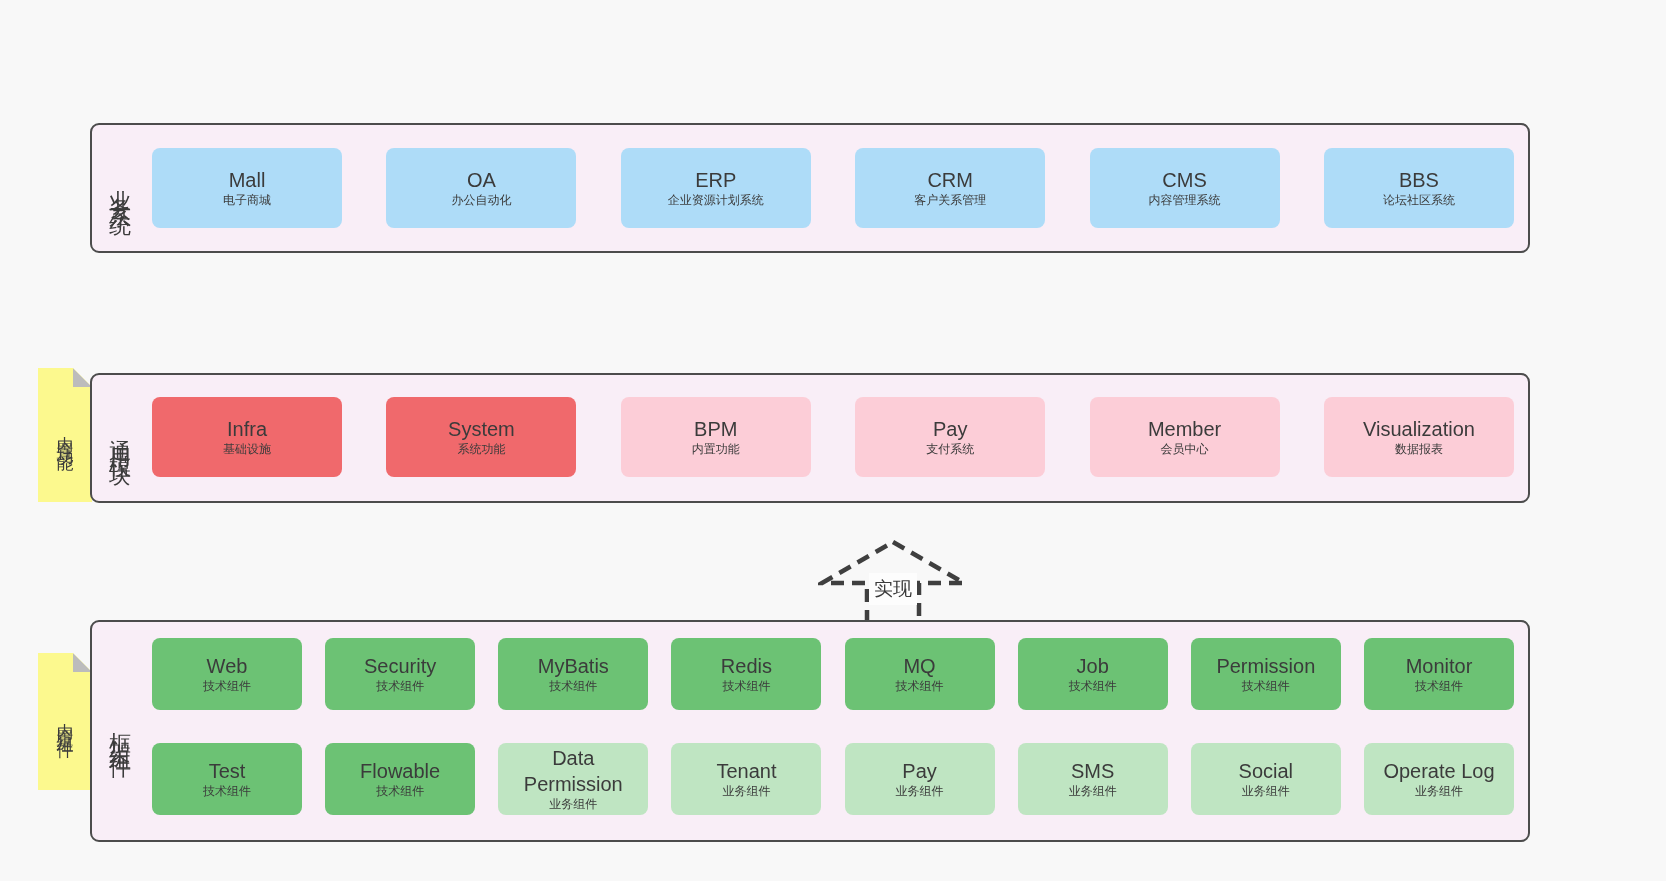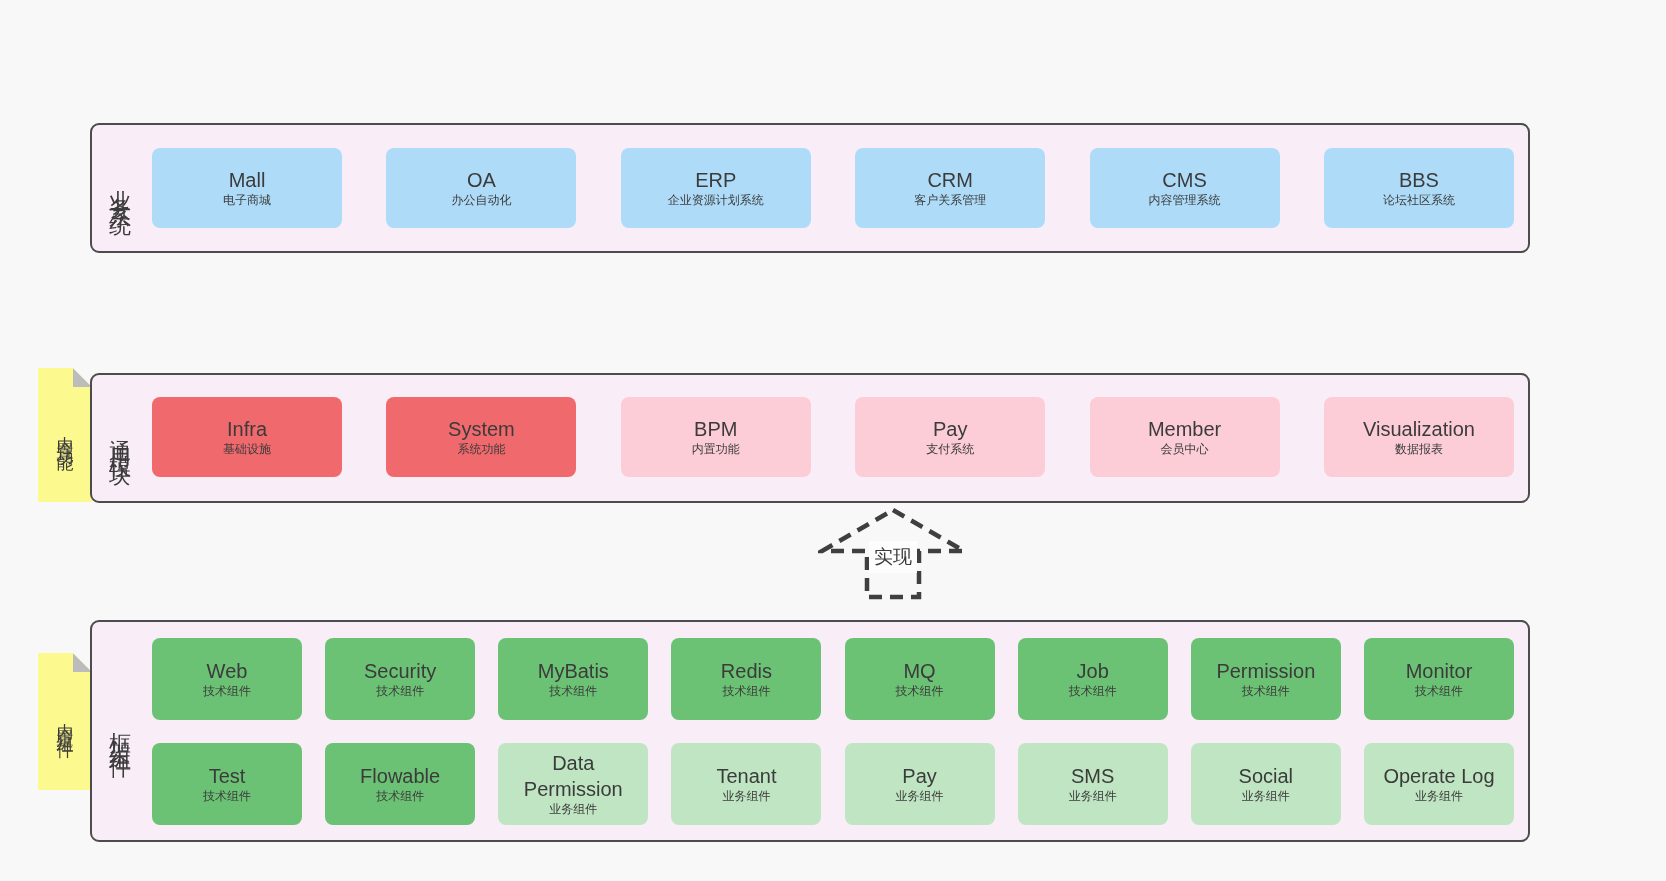--- a/index.html
+++ b/index.html
@@ -34,21 +34,21 @@
   .box{
     border-radius:8px;
     display:flex;flex-direction:column;
     align-items:center;justify-content:center;
     text-align:center;box-sizing:border-box;
     padding:2px 16px;line-height:1.32;
   }
   .box .t{font-size:20px;}
   .box .s{font-size:12px;}
   .w190{width:190px;height:80px;}
-  .w150{width:150px;height:82px;}
+  .w150{width:150px;height:72px;}
   .blue{background:var(--blue);}
   .red{background:var(--red);}
   .pink{background:var(--pink);}
   .green{background:var(--green);}
   .lightgreen{background:var(--light_green);}
 
   .sticky{
     position:absolute;width:54px;
     background:var(--yellow);
     clip-path:polygon(0 0, calc(100% - 19px) 0, 100% 19px, 100% 100%, 0 100%);
@@ -140,21 +140,21 @@
         <div class="t">Member</div>
         <div class="s">会员中心</div>
       </div>
       <div class="box pink w190">
         <div class="t">Visualization</div>
         <div class="s">数据报表</div>
       </div>
     </div>
   </div>
 
-  <div class="arrow" style="left:818px;top:508px;">
+  <div class="arrow" style="left:818px;top:540px;">
     <svg viewBox="0 0 150 92">
       <polygon points="75,2 146,43 101,43 101,89 49,89 49,43 4,43" fill="none" stroke="#3f3f3f" stroke-width="4.5" stroke-dasharray="13 8"></polygon>
     </svg>
     <div class="arrow-label">实现</div>
   </div>
 
   <div class="sticky" style="left:38px;top:653px;height:137px;">
     <div class="fold"></div>
     <div class="stext">内置组件</div>
   </div>

